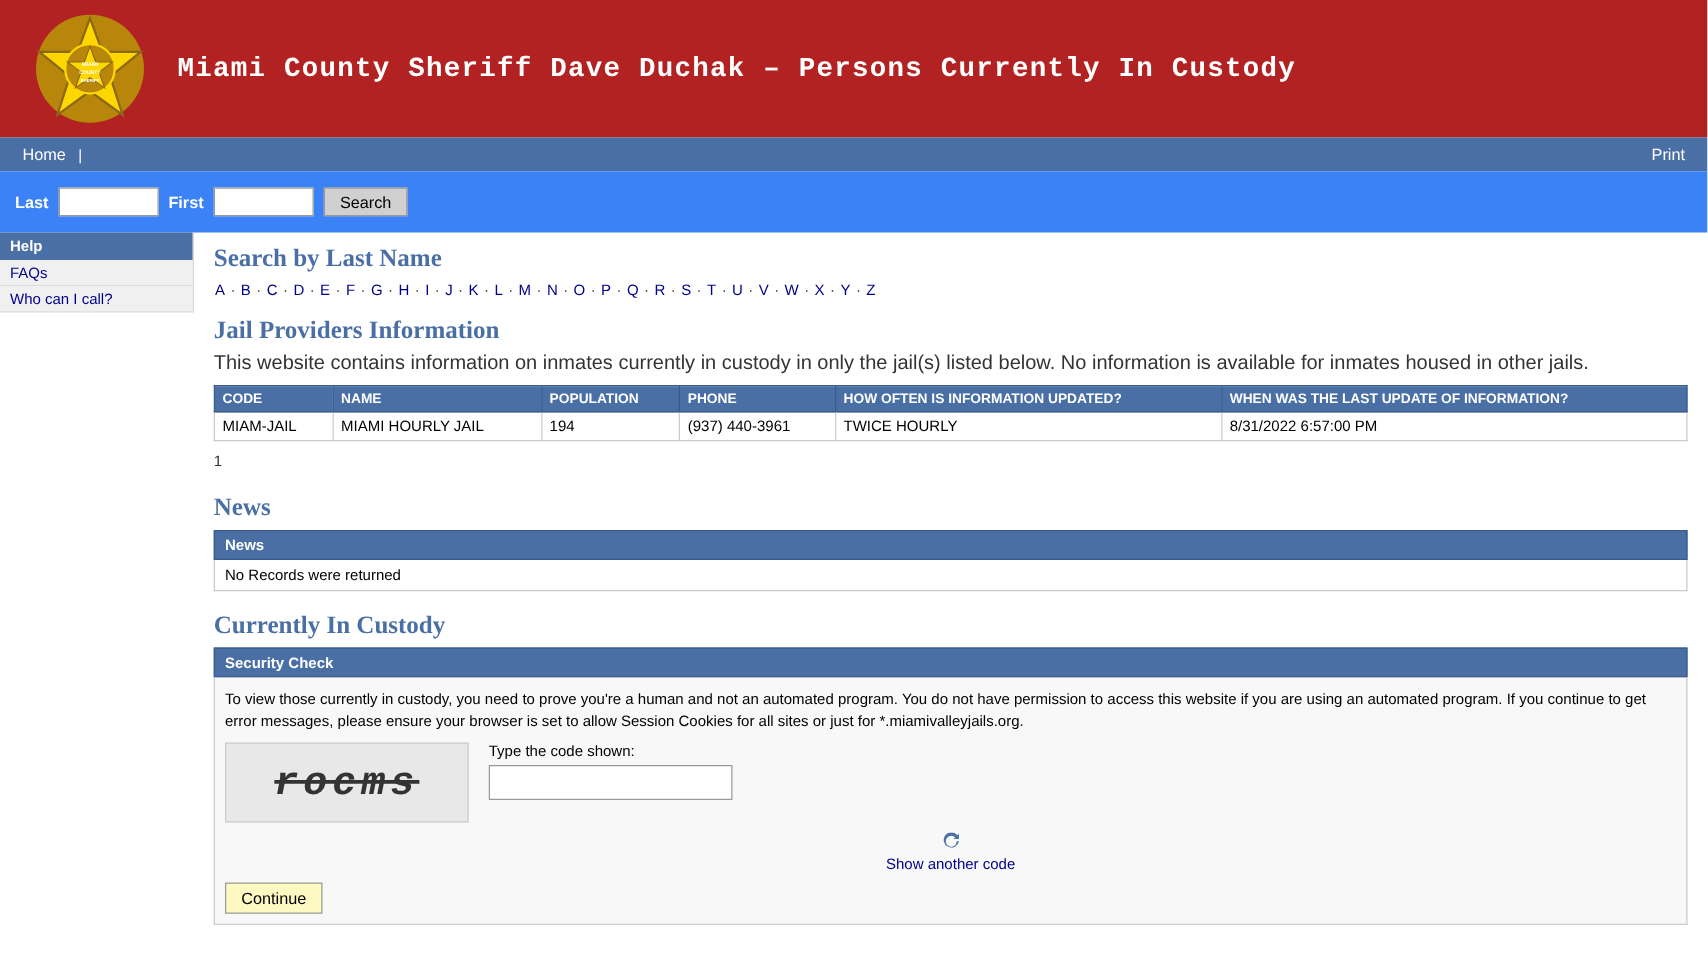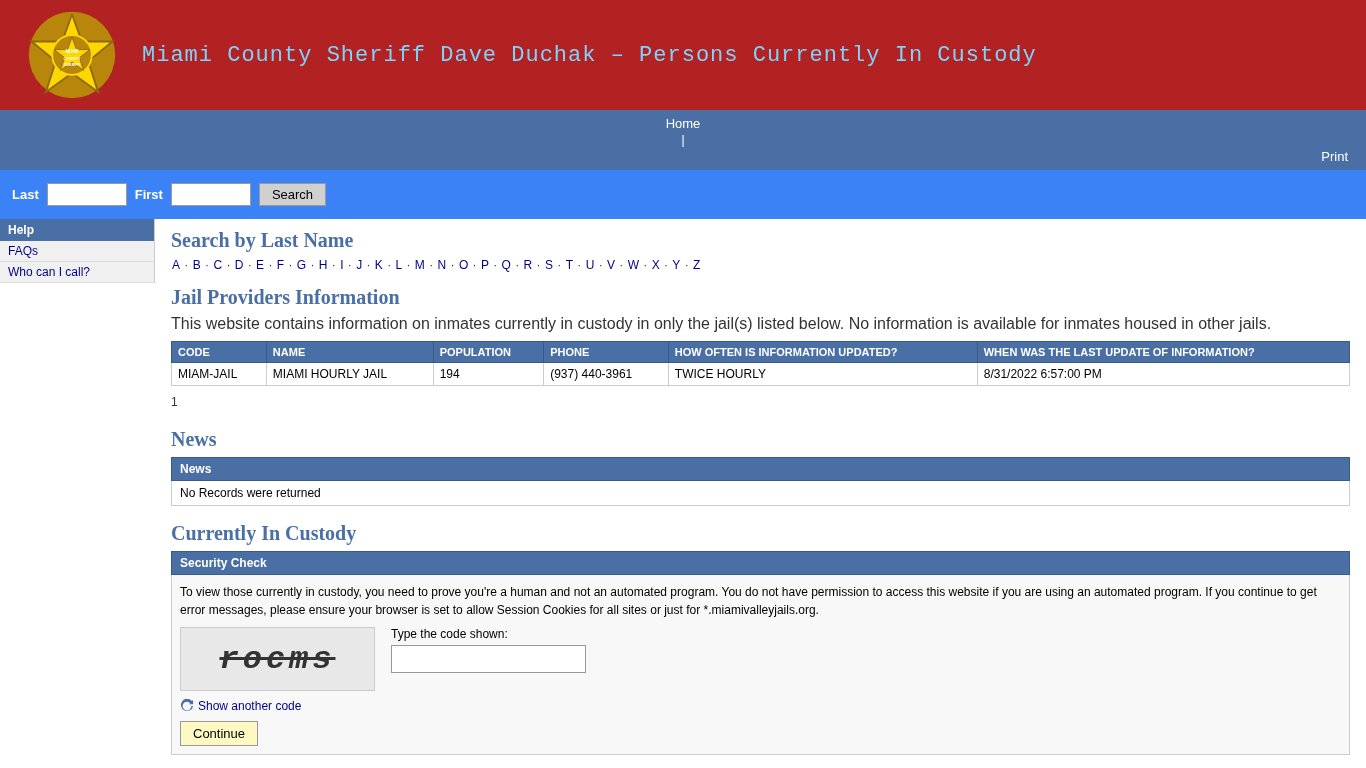--- a/index.html
+++ b/index.html
@@ -22,35 +22,34 @@
     }
     .star-badge {
       width: 90px;
       height: 90px;
     }
     #title-area {
       flex: 1;
       padding-left: 10px;
     }
     #site-title {
-      color: #7dd3fc;
+      color: #ffffff;
       font-size: 22px;
-      font-weight: normal;
+      font-weight: bold;
       font-family: 'Courier New', monospace;
       letter-spacing: 1px;
     }
 
     
     #nav-bar {
       background: #4a6fa5;
       padding: 4px 12px;
       display: flex;
       align-items: center;
       gap: 0;
-      flex-direction: column;
     }
     #nav-bar a {
       color: #fff;
       text-decoration: none;
       font-size: 13px;
       padding: 2px 6px;
     }
     #nav-divider {
       color: #fff;
       margin: 0 4px;
@@ -247,20 +246,21 @@
     }
     .show-another-code {
       display: flex;
       align-items: center;
       gap: 4px;
       color: #00008b;
       text-decoration: none;
       font-size: 12px;
       cursor: pointer;
       margin-bottom: 8px;
+      flex-direction: column;
     }
     .refresh-icon {
       width: 14px;
       height: 14px;
       color: #4a6fa5;
     }
     .continue-button {
       background: #fef9c3;
       border: 1px solid #999;
       padding: 4px 12px;

